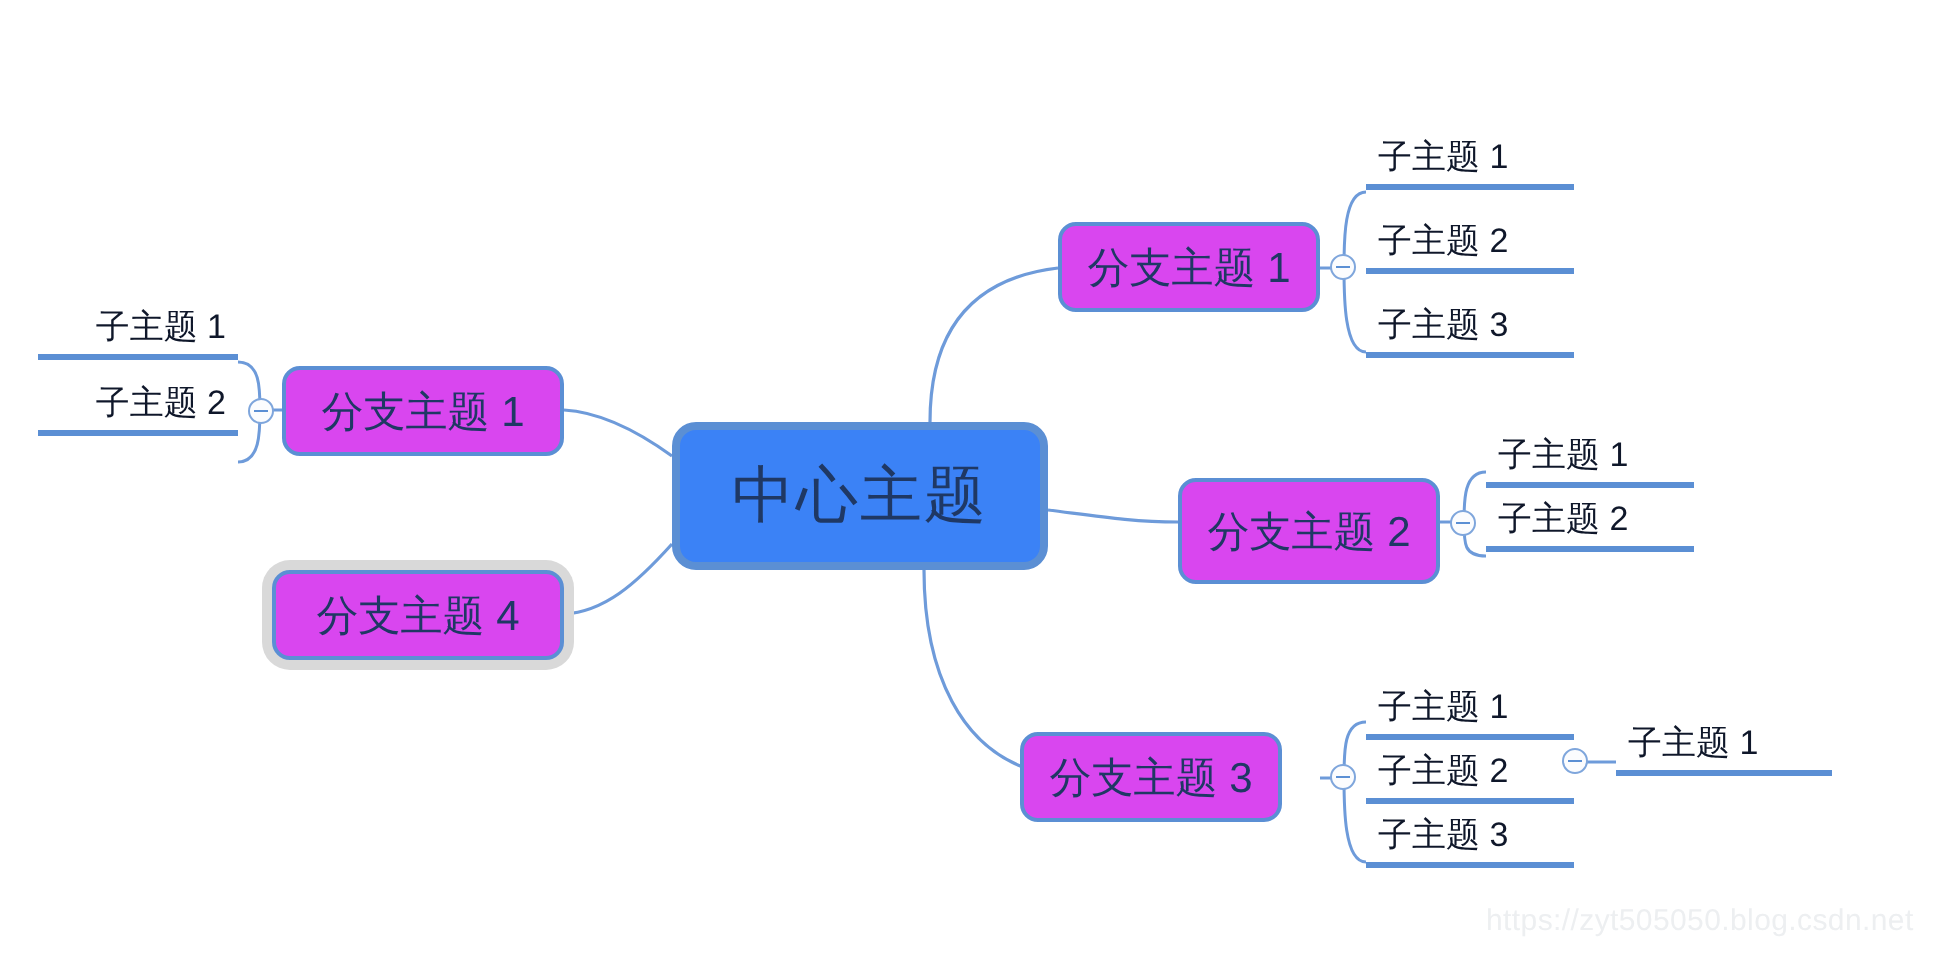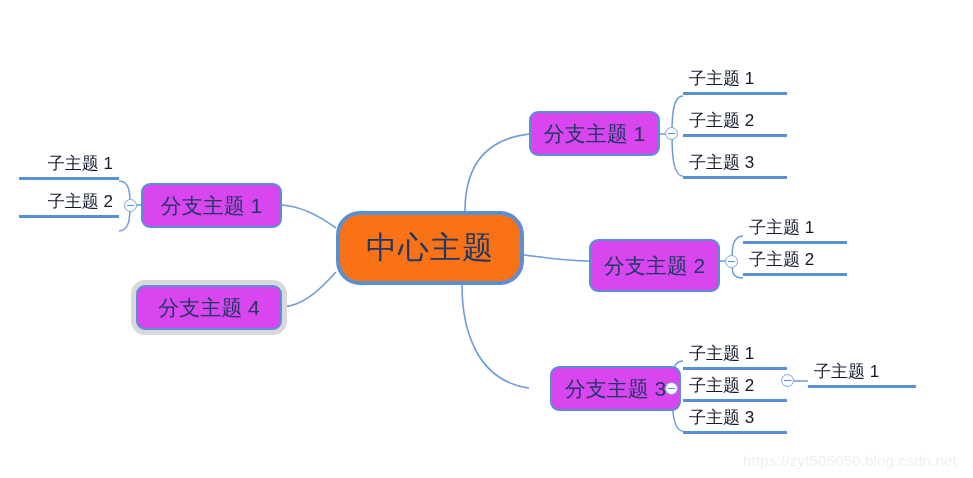--- a/index.html
+++ b/index.html
@@ -30,23 +30,23 @@
   .node {
     position: absolute;
     box-sizing: border-box;
     display: flex;
     align-items: center;
     justify-content: center;
     white-space: nowrap;
   }
 
   .center-node {
-    background: #f97316;
+    background: #3b82f6;
     border: 4px solid #5B8FD4;
-    border-radius: 24px;
+    border-radius: 12px;
     color: #1F3864;
     font-size: 31px;
     letter-spacing: 1px;
   }
 
   .branch-node {
     background: #d946ef;
     border: 2.5px solid #5B8FD4;
     border-radius: 9px;
     color: #1F3864;
@@ -165,21 +165,21 @@
   </div>
   <div class="toggle" style="left:725px; top:255px;"></div>
 
   <div class="leaf align-left" style="left:743px; top:219px; width:104px;">
     <span class="leaf-text">子主题 1</span>
   </div>
   <div class="leaf align-left" style="left:743px; top:251px; width:104px;">
     <span class="leaf-text">子主题 2</span>
   </div>
 
-  <div class="node branch-node" style="left:550px; top:366px; width:131px; height:45px;">
+  <div class="node branch-node" style="left:510px; top:366px; width:131px; height:45px;">
     <span>分支主题 3</span>
   </div>
   <div class="toggle" style="left:665px; top:382px;"></div>
 
   <div class="leaf align-left" style="left:683px; top:345px; width:104px;">
     <span class="leaf-text">子主题 1</span>
   </div>
   <div class="leaf align-left" style="left:683px; top:377px; width:104px;">
     <span class="leaf-text">子主题 2</span>
   </div>

